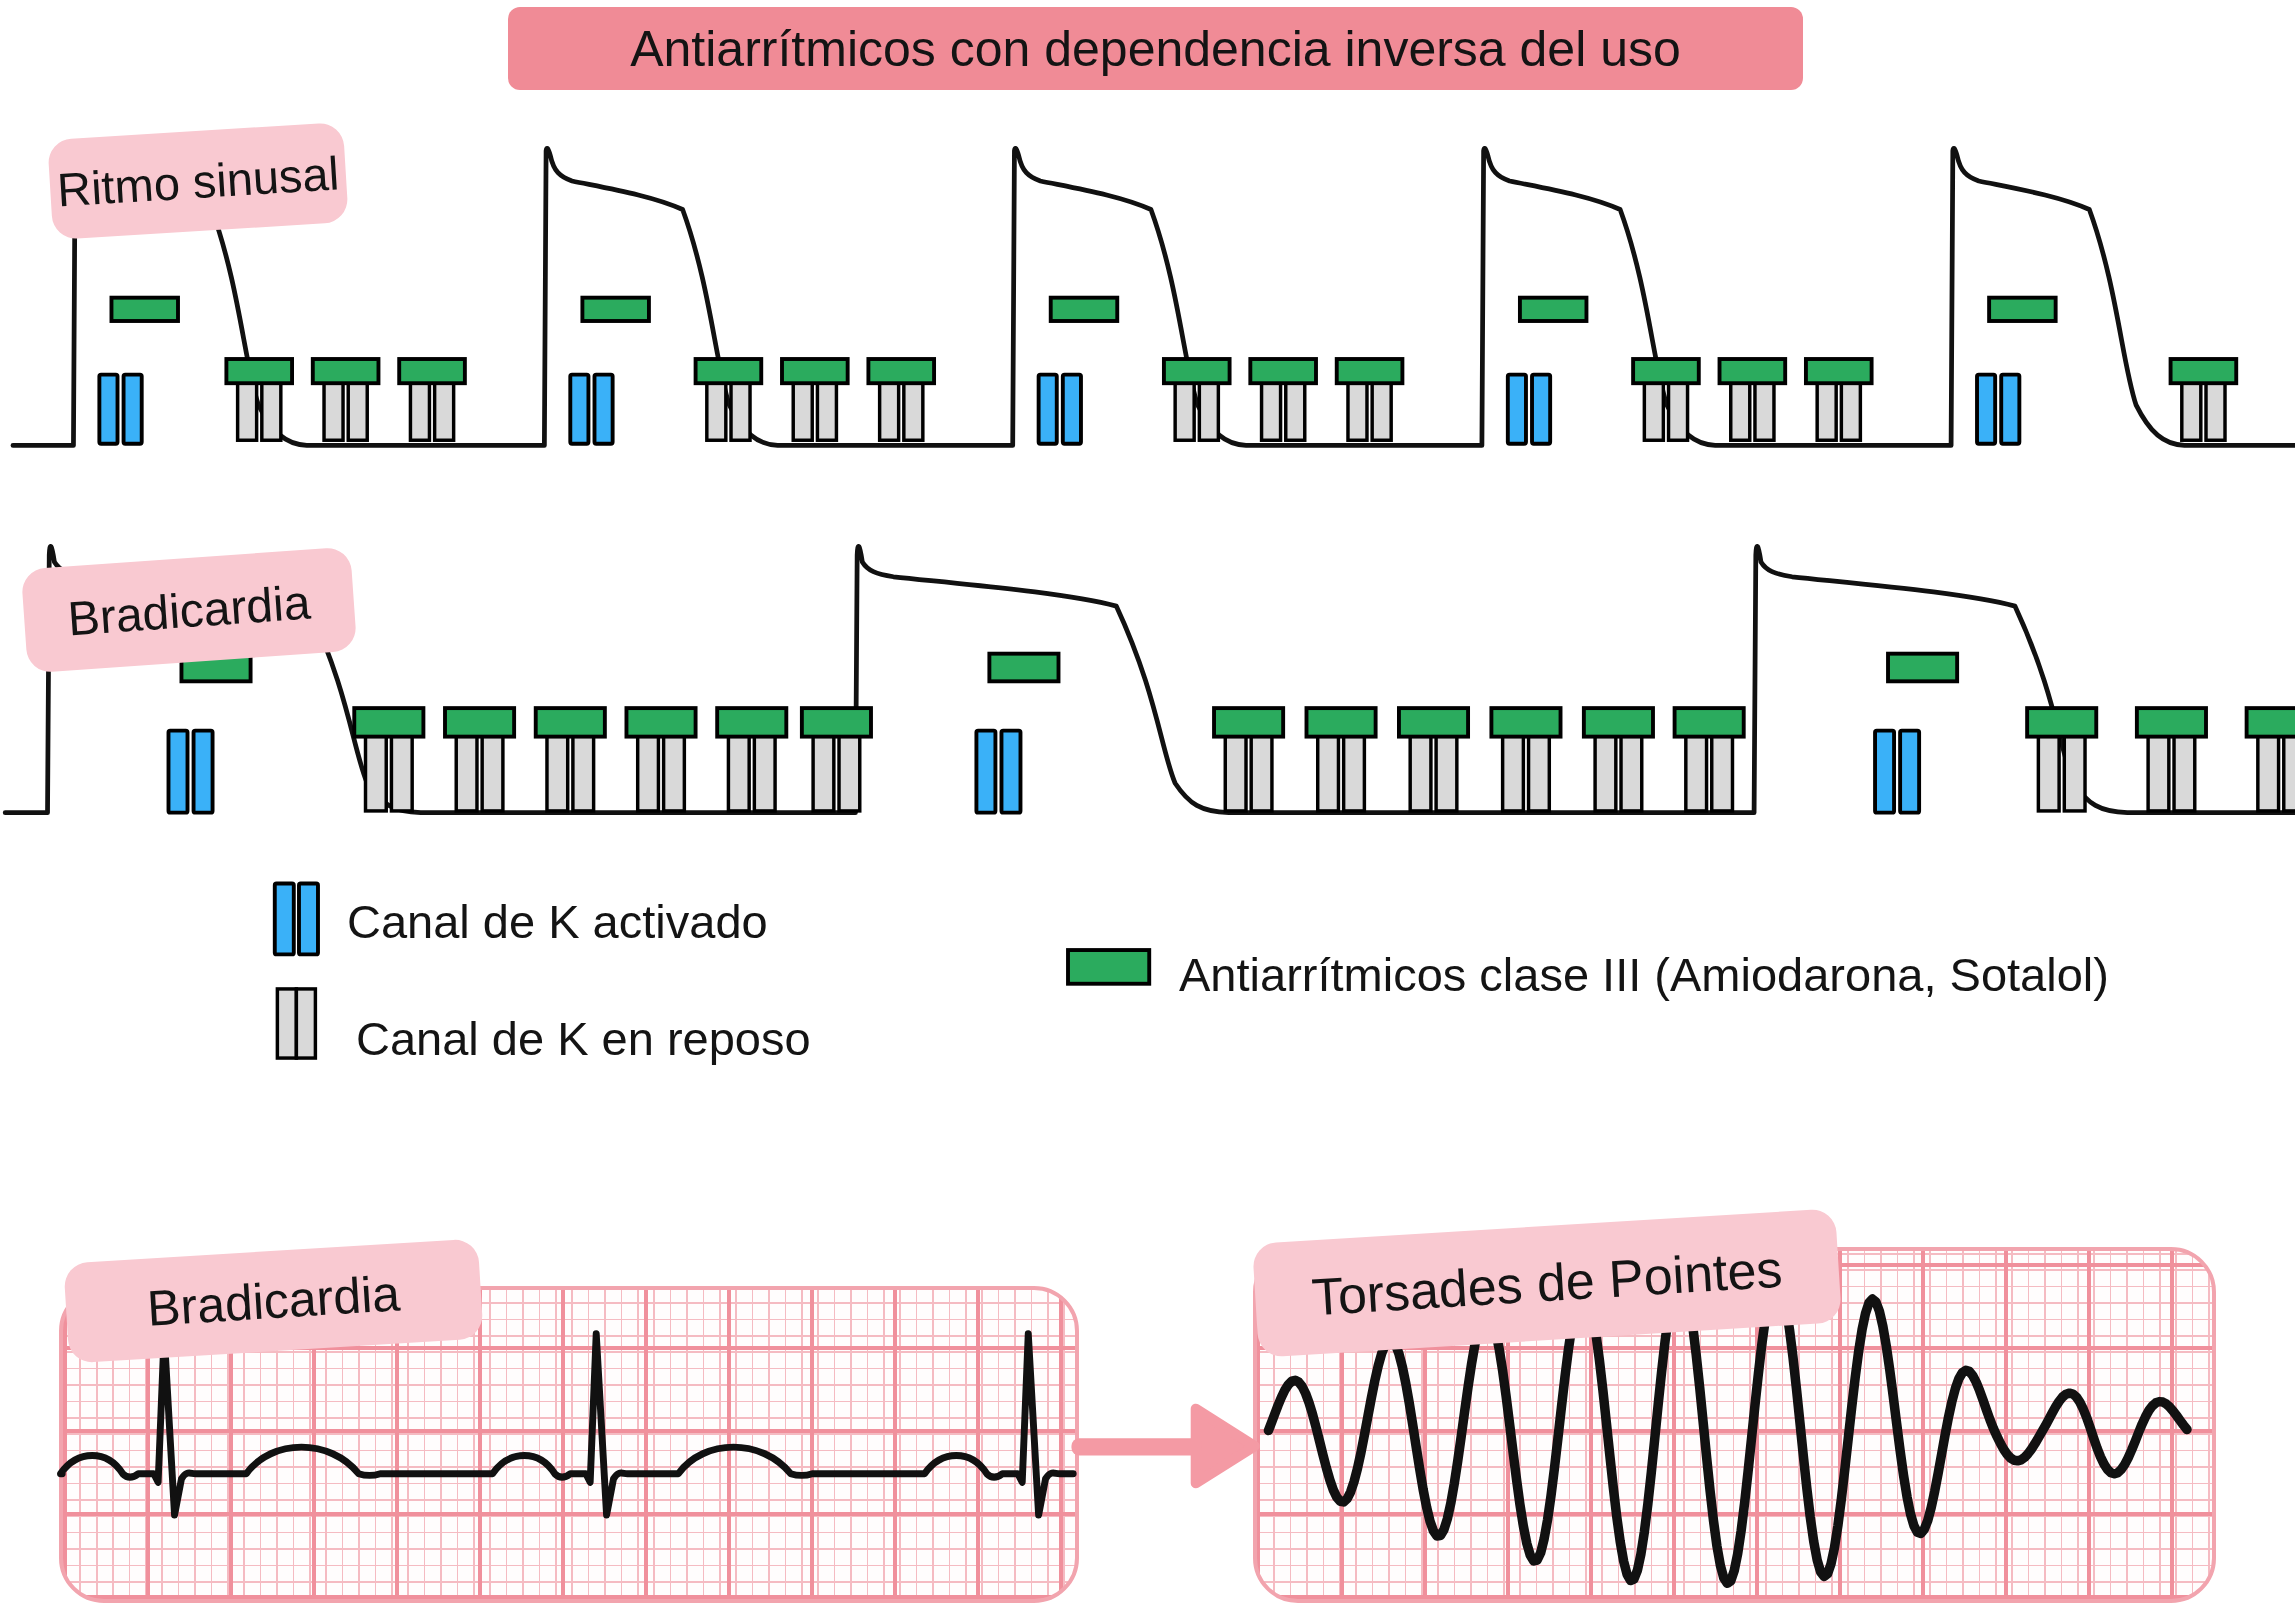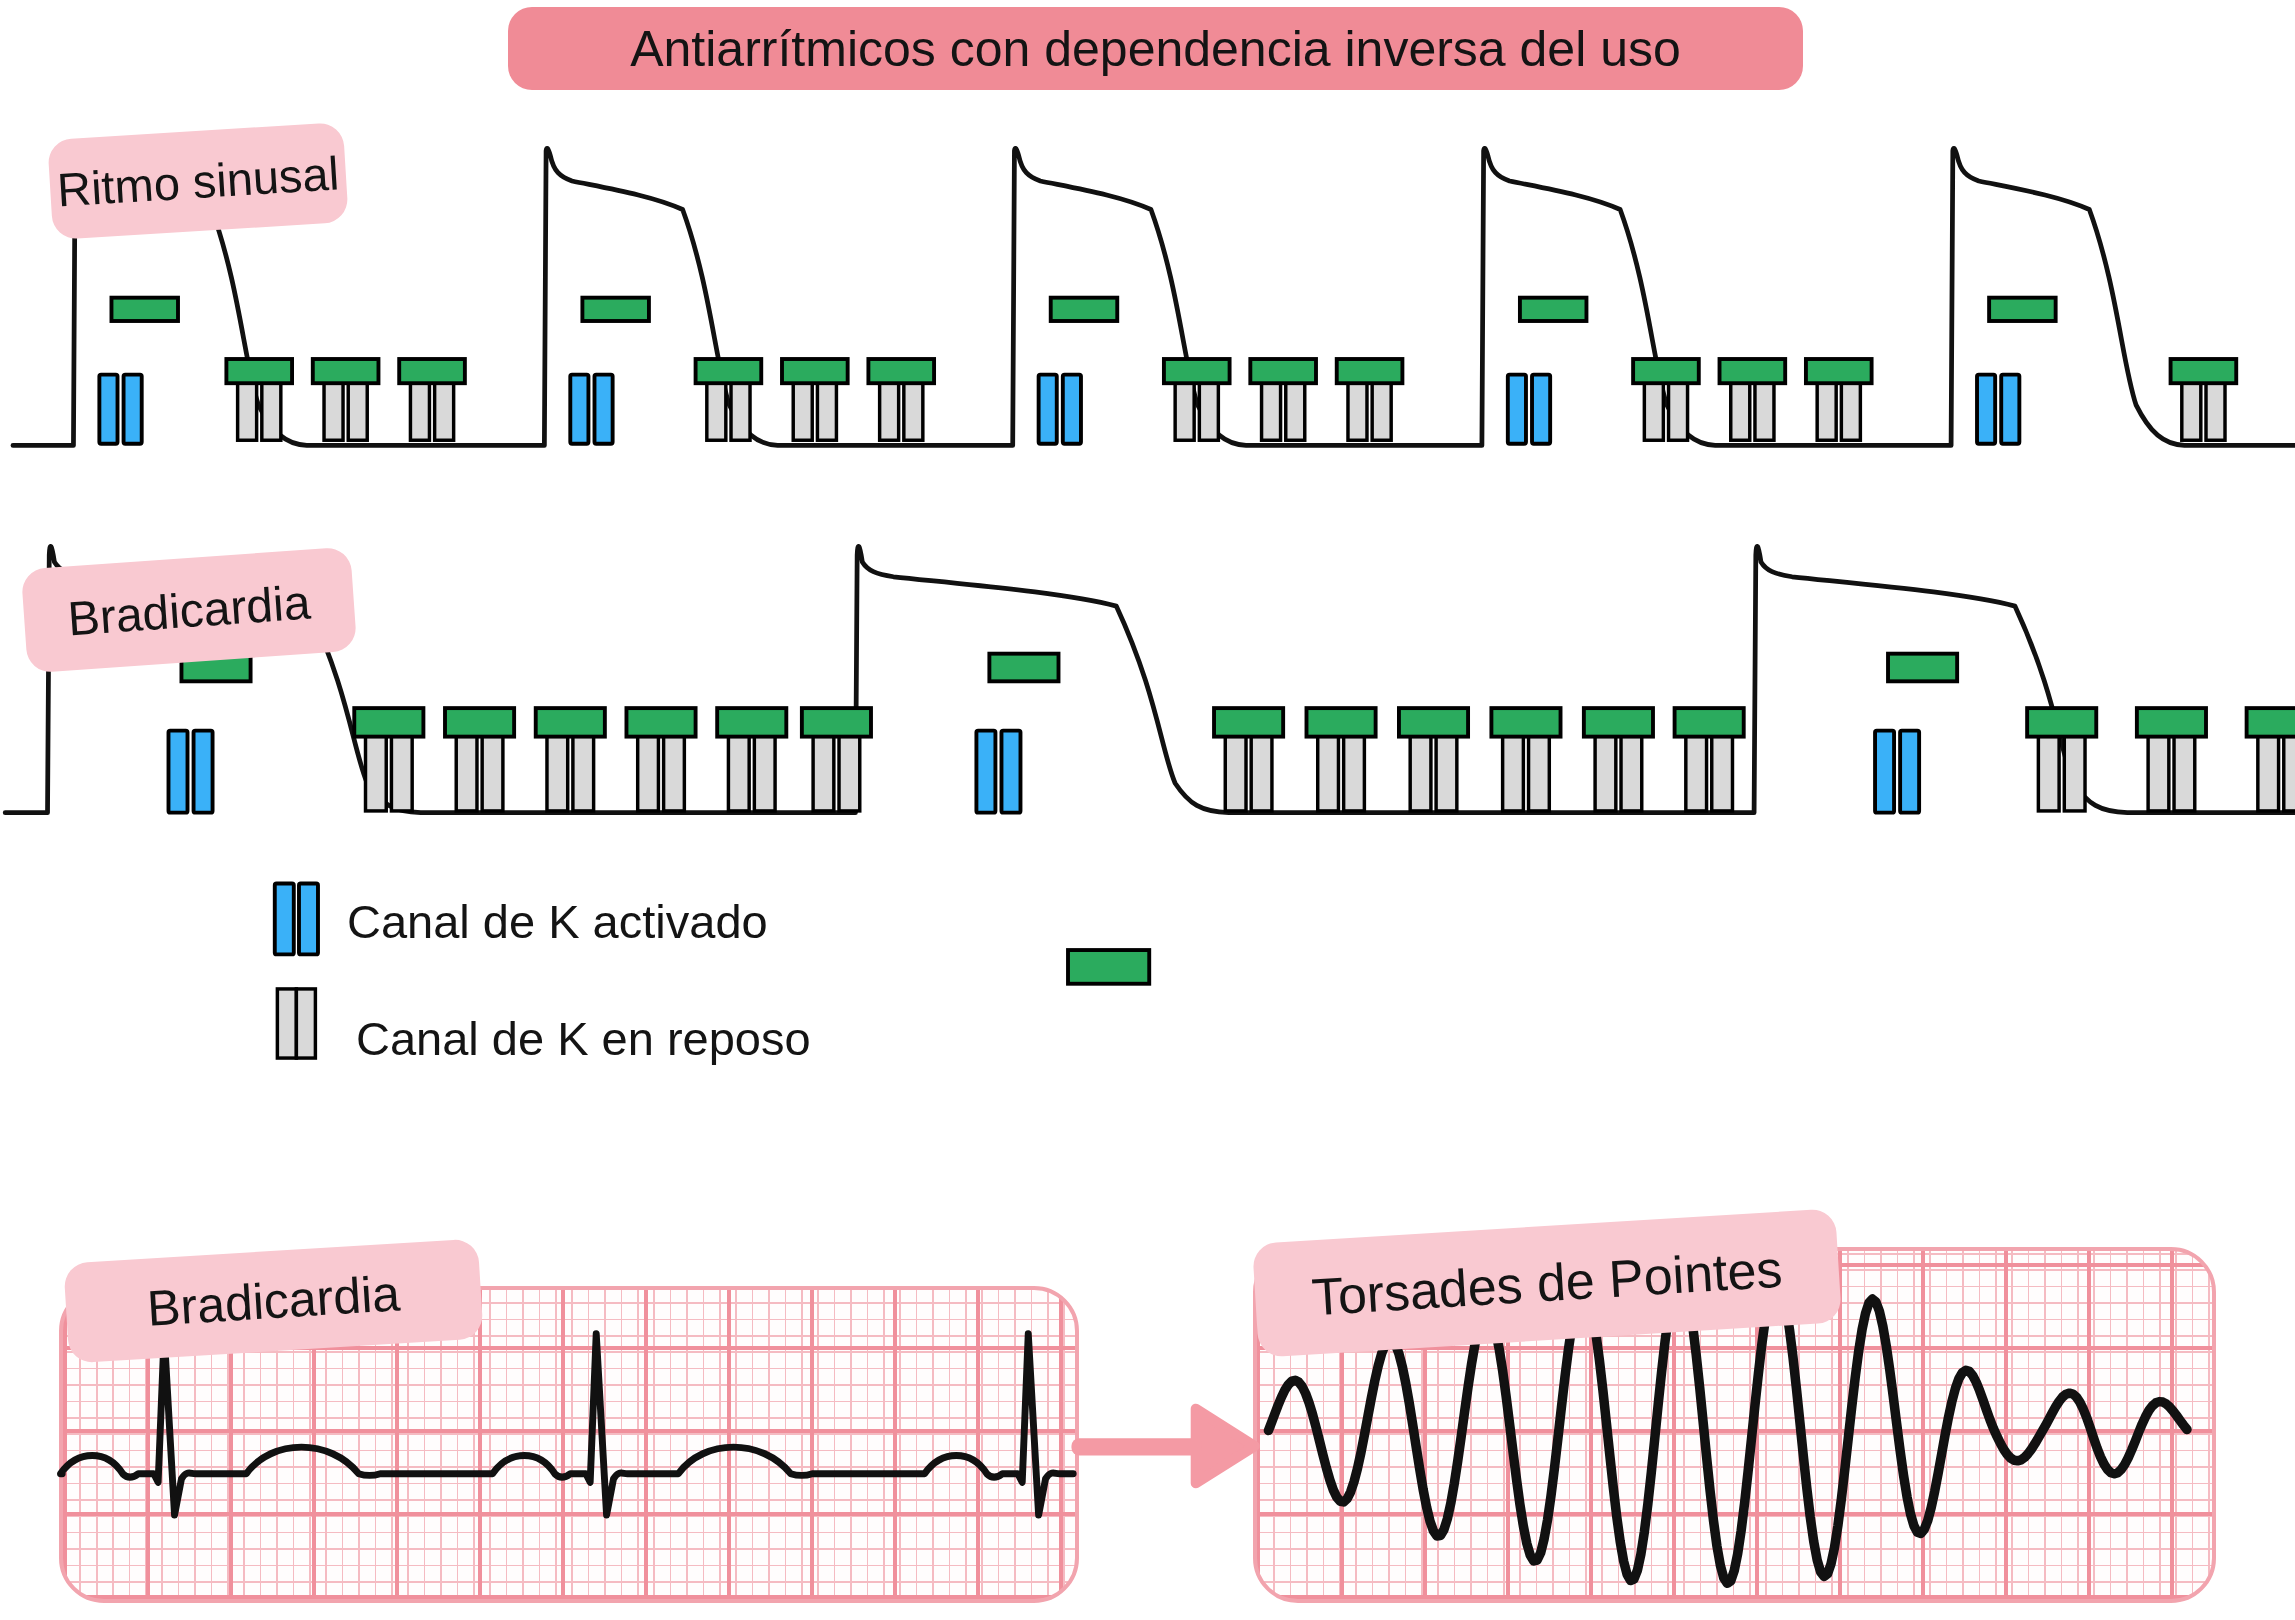--- a/index.html
+++ b/index.html
@@ -20,21 +20,21 @@
       repeating-linear-gradient(0deg,  var(--grid-major) 0 3.5px, transparent 3.5px 83px),
       repeating-linear-gradient(90deg, var(--grid-minor) 0 1.7px, transparent 1.7px 16.4px),
       repeating-linear-gradient(0deg,  var(--grid-minor) 0 1.7px, transparent 1.7px 16.4px);
   }
   .panel-brady{left:59px;top:1286px;width:1020px;height:317px;}
   .panel-tdp{left:1253px;top:1247px;width:963px;height:356px;}
 
   #fig{position:absolute;left:0;top:0;z-index:2;}
 
   .banner{position:absolute;z-index:3;left:508px;top:7px;width:1295px;height:83px;
-    background:var(--banner-pink);border-radius:24px;display:flex;align-items:center;justify-content:center;
+    background:var(--banner-pink);border-radius:12px;display:flex;align-items:center;justify-content:center;
     font-size:50px;letter-spacing:0px;}
   .tag{position:absolute;z-index:3;background:var(--tag-pink);border-radius:24px;
     display:flex;align-items:center;justify-content:center;}
   .tag-row1{left:50px;top:131px;width:296px;height:100px;transform:rotate(-3.5deg);font-size:47px;}
   .tag-row2{left:24px;top:558px;width:330px;height:104px;transform:rotate(-4deg);font-size:48px;}
   .tag-ecg1{left:66px;top:1251px;width:415px;height:100px;transform:rotate(-3.5deg);font-size:50px;}
   .tag-ecg2{left:1255px;top:1226px;width:584px;height:114px;transform:rotate(-3.5deg);font-size:52px;}
 
   .legend-label{position:absolute;z-index:3;font-size:47px;white-space:nowrap;}
   .leg1{left:347px;top:894px;}
@@ -183,14 +183,15 @@
   </div>
   <div class="tag tag-ecg1">
     <span>Bradicardia</span>
   </div>
   <div class="tag tag-ecg2">
     <span>Torsades de Pointes</span>
   </div>
 
   <div class="legend-label leg1">Canal de K activado</div>
   <div class="legend-label leg2">Canal de K en reposo</div>
+  <div class="legend-label leg3">Antiarrítmicos clase III (Amiodarona, Sotalol)</div>
 </div>
 
 
 </body></html>

